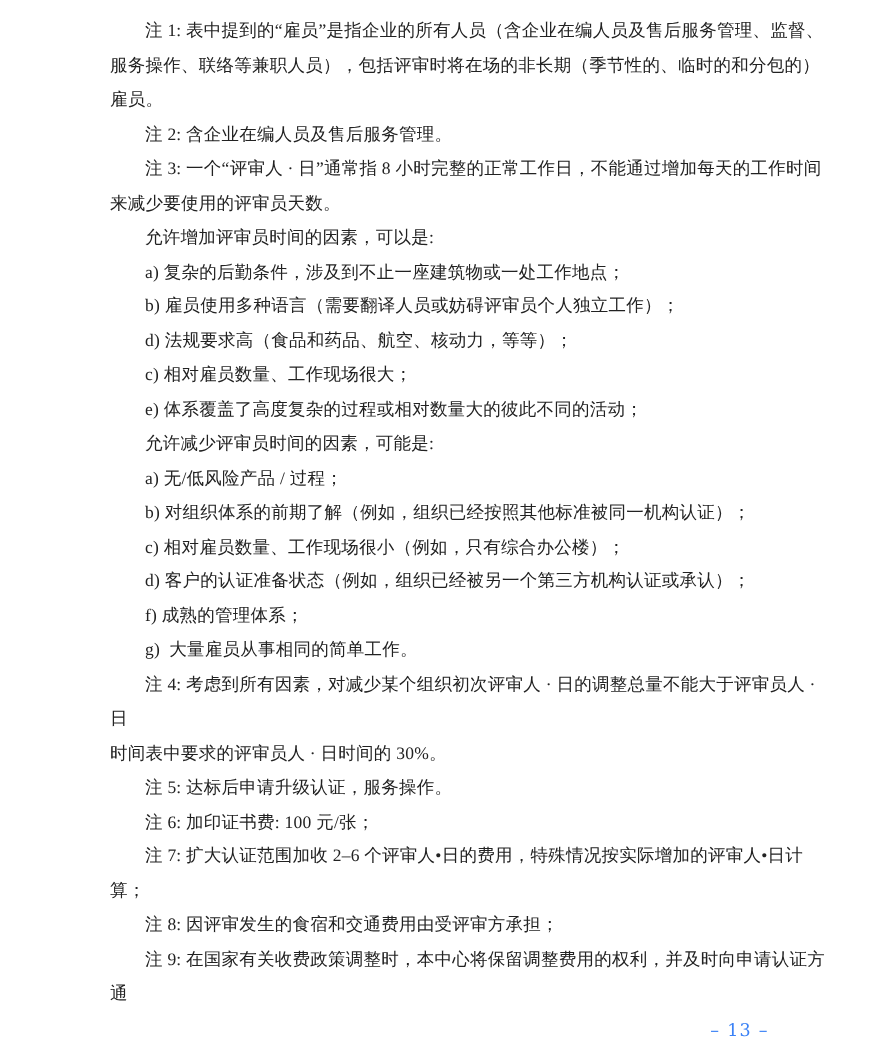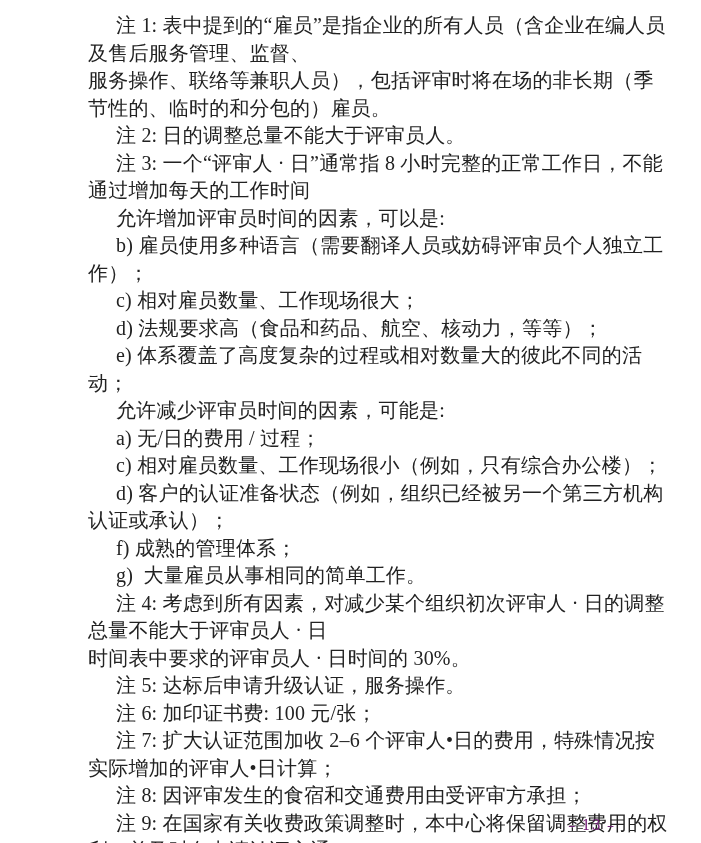--- a/index.html
+++ b/index.html
@@ -16,56 +16,59 @@
     color: #222222;
     overflow: hidden;
   }
   .text-block {
     position: absolute;
     left: 88px;
     top: 12px;
     width: 580px;
   }
   .line {
-    font-size: 20px;
+    font-size: 14px;
     line-height: 27.5px;
     white-space: pre-wrap;
     letter-spacing: 0.2px;
     font-family: Liberation Serif, serif;
   }
   .line.indent {
     text-indent: 28px;
   }
   .page-number {
     position: absolute;
     right: 86px;
     bottom: 10px;
     font-size: 14px;
     line-height: 15px;
-    color: #701a75;
+    color: #3b82f6;
     letter-spacing: 1px;
     font-family: "DejaVu Serif", "Liberation Serif", serif;
   }
 </style>
 </head>
 <body>
 
 <div class="page">
   <div class="text-block">
     <div class="line indent">注 1: 表中提到的“雇员”是指企业的所有人员（含企业在编人员及售后服务管理、监督、</div>
     <div class="line">服务操作、联络等兼职人员），包括评审时将在场的非长期（季节性的、临时的和分包的）雇员。</div>
-    <div class="line indent">注 2: 日的调整总量不能大于评审员人。</div>
+    <div class="line indent">注 2: 含企业在编人员及售后服务管理。</div>
     <div class="line indent">注 3: 一个“评审人 · 日”通常指 8 小时完整的正常工作日，不能通过增加每天的工作时间</div>
+    <div class="line">来减少要使用的评审员天数。</div>
     <div class="line indent">允许增加评审员时间的因素，可以是:</div>
+    <div class="line indent">a) 复杂的后勤条件，涉及到不止一座建筑物或一处工作地点；</div>
     <div class="line indent">b) 雇员使用多种语言（需要翻译人员或妨碍评审员个人独立工作）；</div>
+    <div class="line indent">d) 法规要求高（食品和药品、航空、核动力，等等）；</div>
     <div class="line indent">c) 相对雇员数量、工作现场很大；</div>
-    <div class="line indent">d) 法规要求高（食品和药品、航空、核动力，等等）；</div>
     <div class="line indent">e) 体系覆盖了高度复杂的过程或相对数量大的彼此不同的活动；</div>
     <div class="line indent">允许减少评审员时间的因素，可能是:</div>
-    <div class="line indent">a) 无/日的费用 / 过程；</div>
+    <div class="line indent">a) 无/低风险产品 / 过程；</div>
+    <div class="line indent">b) 对组织体系的前期了解（例如，组织已经按照其他标准被同一机构认证）；</div>
     <div class="line indent">c) 相对雇员数量、工作现场很小（例如，只有综合办公楼）；</div>
     <div class="line indent">d) 客户的认证准备状态（例如，组织已经被另一个第三方机构认证或承认）；</div>
     <div class="line indent">f) 成熟的管理体系；</div>
     <div class="line indent">g)  大量雇员从事相同的简单工作。</div>
     <div class="line indent">注 4: 考虑到所有因素，对减少某个组织初次评审人 · 日的调整总量不能大于评审员人 · 日</div>
     <div class="line">时间表中要求的评审员人 · 日时间的 30%。</div>
     <div class="line indent">注 5: 达标后申请升级认证，服务操作。</div>
     <div class="line indent">注 6: 加印证书费: 100 元/张；</div>
     <div class="line indent">注 7: 扩大认证范围加收 2–6 个评审人•日的费用，特殊情况按实际增加的评审人•日计算；</div>
     <div class="line indent">注 8: 因评审发生的食宿和交通费用由受评审方承担；</div>

